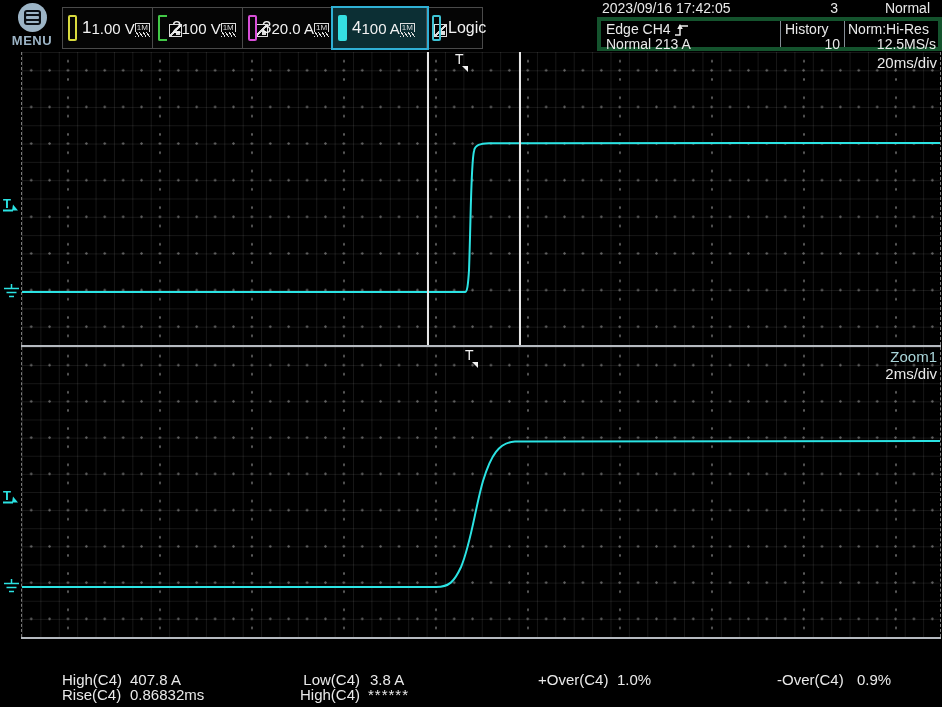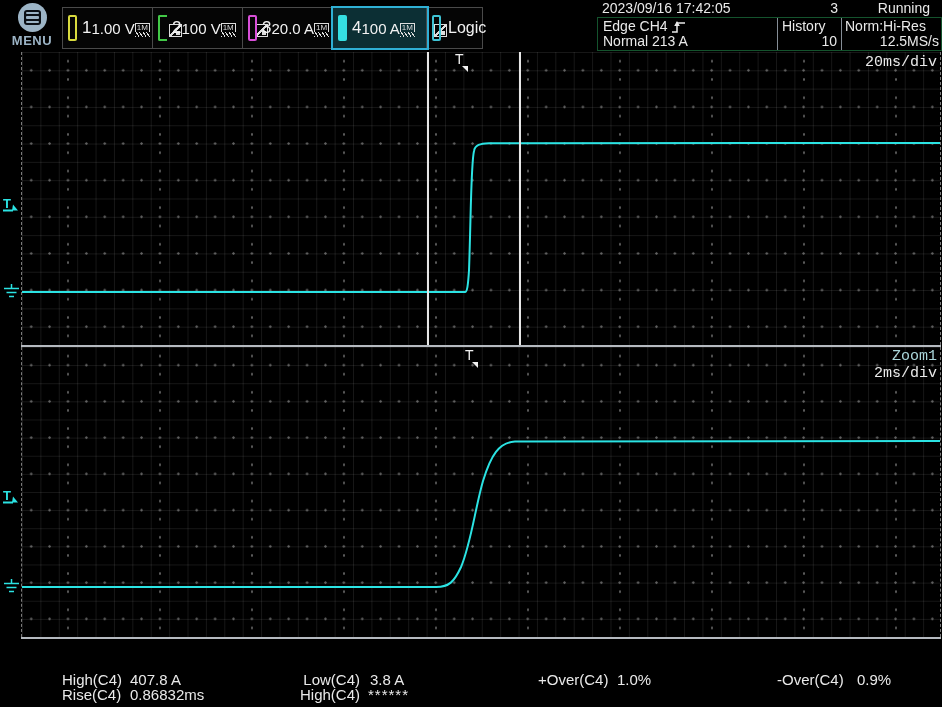--- a/index.html
+++ b/index.html
@@ -44,21 +44,21 @@
      width:4px; height:4px; background:#ddd; }
   .ch.selected { outline:2px solid #2fb0d5; outline-offset:0px; background:#0c2f34; width:94px; }
   .ch-logic { width:55px; }
   .ch-logic .num { font-size:16px; margin-left:2px; }
 
   .header-info { position:absolute; left:597px; top:0px; width:345px; font-size:14px; }
   .hi-row1 { display:flex; height:17px; line-height:16px; }
   .hi-date { width:200px; padding-left:5px; }
   .hi-count { width:41px; text-align:right; }
   .hi-status { flex:1; text-align:right; padding-right:12px; }
-  .hi-row2 { display:flex; border:1px solid #14532d; height:34px; }
+  .hi-row2 { display:flex; border:4px solid #14532d; height:34px; }
   .hi-cell { padding-top:1px; line-height:15px; }
   .cell-trigger { width:180px; border-right:1px solid #858d96; padding-left:5px; }
   .cell-history { width:64px; border-right:1px solid #858d96; padding-left:4px; }
   .cell-history .l2 { text-align:right; padding-right:4px; }
   .cell-acq { flex:1; padding-left:3px; }
   .cell-acq .l2 { text-align:right; padding-right:2px; }
   .trig-line1 { display:flex; align-items:center; gap:3px; }
   .edge-glyph { margin-top:1px; }
 
   
@@ -79,21 +79,21 @@
 
   .wave-svg { position:absolute; inset:0; width:100%; height:100%; }
   .zoom-line { position:absolute; top:0; width:2px; height:100%; background:#e6e6e6; }
 
   .tmark { position:absolute; display:flex; flex-direction:column; align-items:flex-start; }
   .tmark .t { font-size:14px; line-height:13px; color:#f0f0f0; }
   .tmark .flag { width:0; height:0; border-top:6px solid #f0f0f0;
                  border-left:6px solid transparent; margin-left:7px; }
 
   .lbl { position:absolute; font-size:15px; line-height:16px; white-space:pre; }
-  .lbl-right { right:5px; text-align:right;font-family:Liberation Mono, monospace; }
+  .lbl-right { right:5px; text-align:right; }
   .timebase-main { top:55px; } .zoom-name { top:349px; color:#aad6da; }
   .timebase-zoom { top:366px; }
 
   .side-marker { position:absolute; left:2px; }
 
   
   .measure { position:absolute; left:0; top:671px; width:942px; height:36px; font-size:15px; }
   .measure span { position:absolute; white-space:pre; line-height:15px; }
   .m-high-l { left:62px; top:1px; }  .m-high-v { left:130px; top:1px; }
   .m-rise-l { left:62px; top:16px; } .m-rise-v { left:130px; top:16px; }
@@ -178,21 +178,21 @@
   <div class="ch ch-logic">
     <span class="bracket outline-c"></span>
     <span class="num">Logic</span>
   </div>
 </div>
 
 <div class="header-info">
   <div class="hi-row1">
     <span class="hi-date">2023/09/16 17:42:05</span>
     <span class="hi-count">3</span>
-    <span class="hi-status">Running</span>
+    <span class="hi-status">Normal</span>
   </div>
   <div class="hi-row2">
     <div class="hi-cell cell-trigger">
       <div class="trig-line1">
         <span>Edge CH4</span>
         <svg class="edge-glyph" width="16" height="14" viewBox="0 0 16 14">
           <path d="M1,12 H6 V3 H14" stroke="#e9e9e9" stroke-width="1.5" fill="none"></path>
           <path d="M6,1 L3.2,6 H8.8 Z" fill="#e9e9e9"></path>
         </svg>
       </div>

